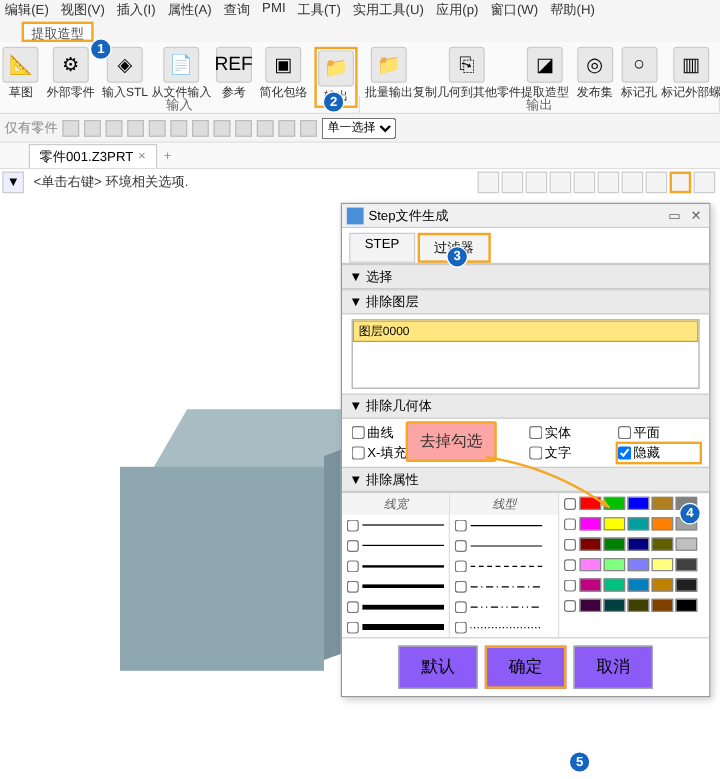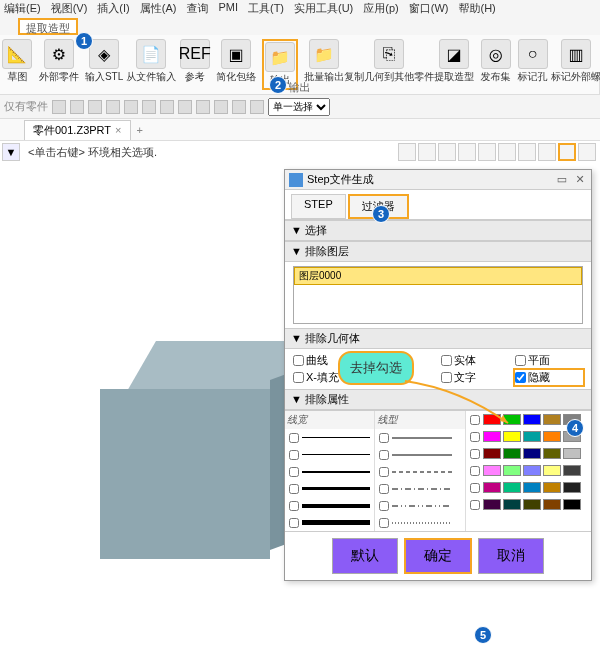--- a/index.html
+++ b/index.html
@@ -47,27 +47,27 @@
 .pickbtn{margin-left:auto;padding:1px 20px;border:1px solid #bbb;background:#f8f8f8;font-size:10px;font-style:italic;color:#666}
 .layerbox{border:1px solid #aaa;height:58px;background:#fff;overflow:auto}
 .layerbox .row{background:#ffe680;border:1px solid #d4a000;padding:1px 4px;font-size:10px}
 .geom-grid{display:grid;grid-template-columns:repeat(4,1fr);gap:2px 6px;padding:4px 8px}
 .geom-grid label{display:flex;align-items:center;gap:2px;font-size:10px}
 .geom-grid input{width:11px;height:11px}
 .hl-chk{outline:2px solid #f5a623}
 .attr-cols{display:flex;border-top:1px solid #ccc}
 .attr-col{flex:1;border-right:1px solid #ddd}
 .attr-col:last-child{border-right:none}
-.attr-col .hd{text-align:left;padding:2px;font-size:10px;font-style:italic;color:#555;background:#f4f4f4}
+.attr-col .hd{text-align:center;padding:2px;font-size:10px;font-style:italic;color:#555;background:#f4f4f4}
 .attr-col .cell{height:17px;display:flex;align-items:center;padding:0 4px;gap:3px}
 .attr-col .cell input{width:10px;height:10px}
 .lw{flex:1;height:1px;background:#000}
 .sw{width:18px;height:11px;border:1px solid #888}
 .swrow{display:flex;gap:2px;flex:1}
-.annot{position:absolute;background:#5eead4;border:2px solid #f5a623;border-radius:13px;padding:6px 10px;font-size:13px;color:#333}
+.annot{position:absolute;background:#fca5a5;border:2px solid #f5a623;border-radius:2px;padding:6px 10px;font-size:13px;color:#333}
 .badge{position:absolute;width:18px;height:18px;border-radius:50%;background:#1565c0;color:#fff;font-size:11px;font-weight:bold;display:flex;align-items:center;justify-content:center;border:1px solid #fff}
 .panel-ft{display:flex;justify-content:center;gap:6px;padding:6px;border-top:1px solid #ccc}
 .panel-ft button{padding:7px 18px;border:1px solid #aaa;background:#8b5cf6;font-size:14px}
 .panel-ft .hl{border:2px solid #f5a623}
 svg.arr{position:absolute;pointer-events:none}
 </style>
 </head>
 <body>
 
 <div class="menubar">
@@ -135,20 +135,21 @@
     </div>
   <div class="rbtn">
       <div class="ic">○</div>
       <div class="lb">标记孔</div>
     </div>
   <div class="rbtn">
       <div class="ic">▥</div>
       <div class="lb">标记外部螺</div>
     </div>
   <div class="ribbon-foot">
+    <div>输入</div>
     <div>输出</div>
   </div>
 </div>
 
 <div class="qbar">
   <span style="color:#888">仅有零件</span>
   <div class="sp"></div>
     <div class="sp"></div>
     <div class="sp"></div>
     <div class="sp"></div>

